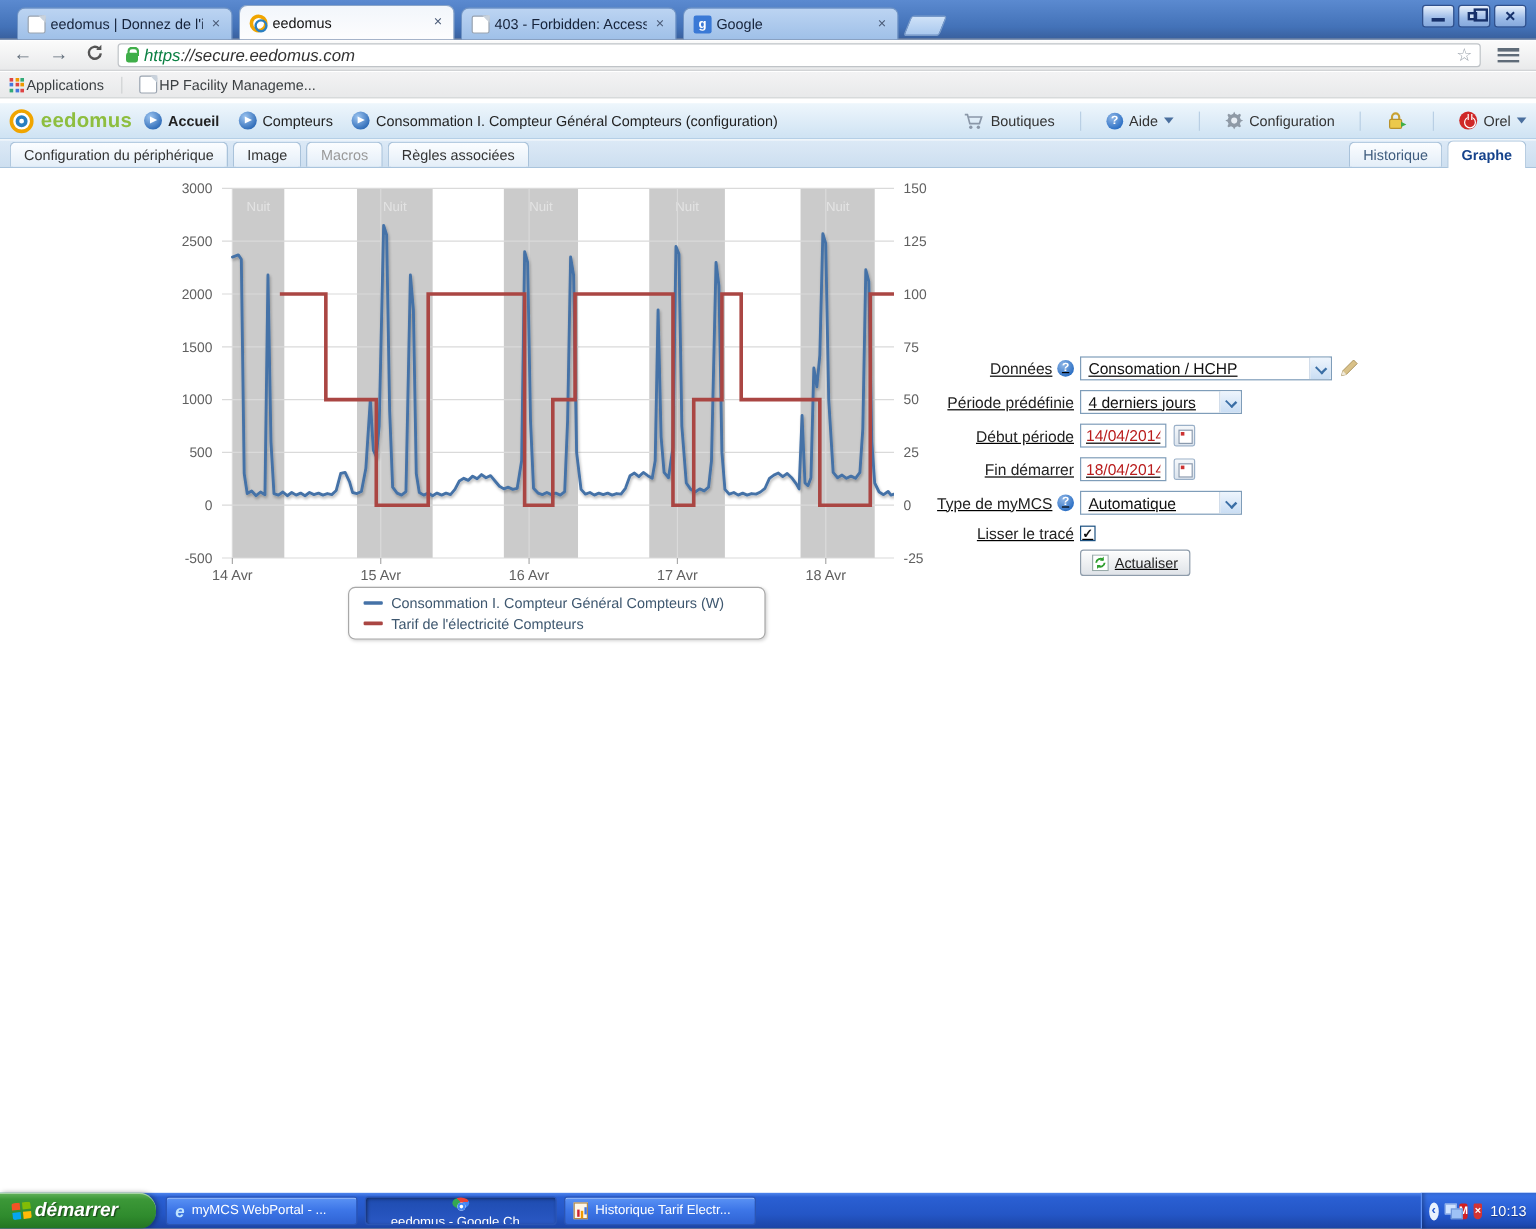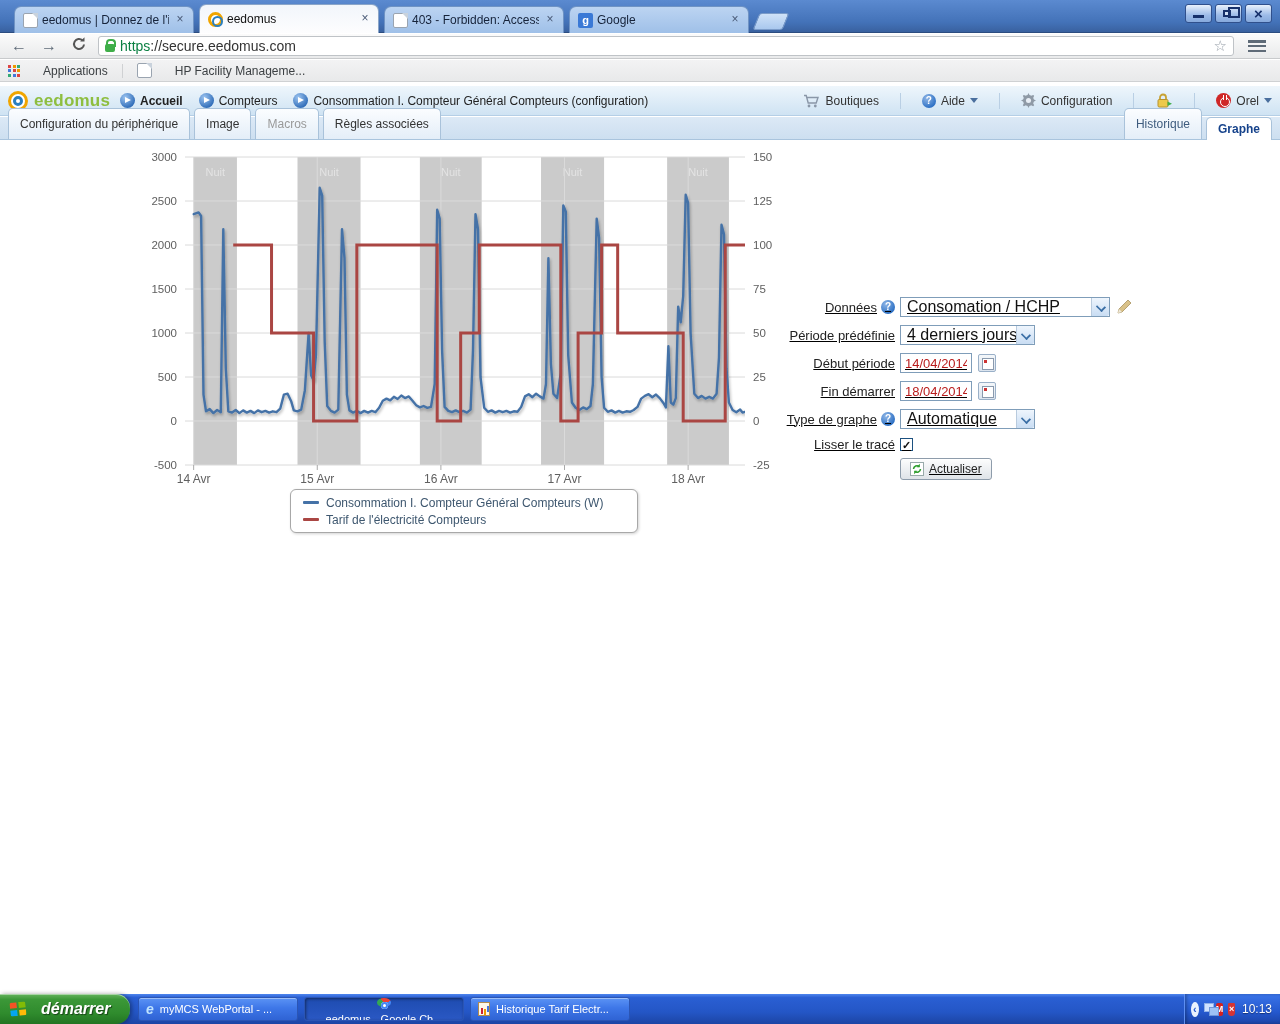--- a/index.html
+++ b/index.html
@@ -39,33 +39,33 @@
   .toolbar{position:absolute;left:0;top:34px;width:1280px;height:25px;
     background:linear-gradient(#fbfbfb,#e9eaeb);border-bottom:1px solid #c8cacc;
     display:flex;align-items:center;padding:0 8px;gap:8px;}
   .navbtn{width:22px;height:20px;text-align:center;line-height:19px;font-size:16px;color:#5f6b78;}
   .icon-back::before{content:"←";}
   .icon-fwd::before{content:"→";}
   .addressbar{flex:1;height:20px;background:#fff;border:1px solid #bfc3c7;border-radius:3px;
     display:flex;align-items:center;padding:0 6px;gap:5px;}
   .lock-icon{width:10px;height:8px;background:#3fae49;border-radius:2px;position:relative;margin-top:3px;}
   .lock-icon::before{content:"";position:absolute;left:1px;top:-5px;width:6px;height:6px;border:2px solid #3fae49;border-bottom:none;border-radius:4px 4px 0 0;}
-  .url{font-size:14px;white-space:nowrap;}
+  .url{font-size:14px;white-space:nowrap;font-style:italic;}
   .url .scheme{color:#0b8043;}
   .url .host{color:#333;}
   .star-icon{margin-left:auto;color:#9aa2ab;font-size:15px;}
   .star-icon::before{content:"☆";}
   .menubtn{width:30px;height:20px;padding:4px 6px;display:flex;flex-direction:column;justify-content:space-between;}
   .menubtn span{display:block;height:2.5px;background:#5f6b78;}
 
   
   .bookmarksbar{position:absolute;left:0;top:60px;width:1280px;height:22px;
     background:linear-gradient(#f3f3f4,#e8e9ea);border-bottom:1px solid #cfd1d3;
     display:flex;align-items:center;padding:0 8px;gap:14px;font-size:12px;color:#3c4043;}
-  .bm{display:flex;align-items:center;gap:23px;justify-content:space-between;}
+  .bm{display:flex;align-items:center;gap:2px;justify-content:space-between;}
   .apps-icon{width:12px;height:12px;background:
     linear-gradient(#d44 ,#d44) 0 0/3px 3px,
     linear-gradient(#e90,#e90) 4.5px 0/3px 3px,
     linear-gradient(#3a7,#3a7) 9px 0/3px 3px,
     linear-gradient(#47d,#47d) 0 4.5px/3px 3px,
     linear-gradient(#d44,#d44) 4.5px 4.5px/3px 3px,
     linear-gradient(#e90,#e90) 9px 4.5px/3px 3px,
     linear-gradient(#3a7,#3a7) 0 9px/3px 3px,
     linear-gradient(#47d,#47d) 4.5px 9px/3px 3px,
     linear-gradient(#d44,#d44) 9px 9px/3px 3px;background-repeat:no-repeat;}
@@ -92,21 +92,21 @@
     color:#fff;font-size:10px;font-weight:bold;text-align:center;line-height:14px;}
   .helpball::before{content:"?";}
   .caret{width:0;height:0;border-left:4px solid transparent;border-right:4px solid transparent;border-top:5px solid #4a6f9e;}
   .powerball{width:15px;height:15px;border-radius:50%;background:#cf2727;position:relative;}
   .powerball::before{content:"";position:absolute;left:3.5px;top:3.5px;width:8px;height:8px;border-radius:50%;border:1.5px solid #fff;}
   .powerball::after{content:"";position:absolute;left:6.8px;top:1.5px;width:1.8px;height:5px;background:#cf2727;border-left:1px solid #fff;border-right:1px solid #fff;}
 
   .site-tabs{position:absolute;left:0;top:34px;width:1280px;height:23px;
     background:linear-gradient(#dce9f6,#cddff0);border-bottom:1px solid #a9c4dd;
     display:flex;align-items:flex-end;padding:0 8px;gap:4px;}
-  .stab{height:31px;padding:0 11px;display:flex;align-items:center;font-size:12px;color:#333;
+  .stab{height:21px;padding:0 11px;display:flex;align-items:center;font-size:12px;color:#333;
     border:1px solid #a9c2da;border-bottom:none;border-radius:5px 5px 0 0;
     background:linear-gradient(#fbfdff,#e4eef8);white-space:nowrap;}
   .stab.disabled{color:#999;}
   .stab.right1{margin-left:auto;color:#3f5c7e;}
   .stab.active{background:#fff;color:#15428b;font-weight:bold;margin-bottom:-1px;height:23px;}
 
   .content{position:absolute;left:0;top:57px;width:1280px;height:854px;background:#fff;}
   #chart{position:absolute;left:135px;top:5px;width:640px;height:345px;}
   .legend{position:absolute;left:290px;top:349px;width:348px;height:44px;background:#fff;
     border:1px solid #a8a8a8;border-radius:6px;box-shadow:1px 1px 3px rgba(0,0,0,.18);
@@ -114,21 +114,21 @@
   .leg-item{display:flex;align-items:center;gap:7px;font-size:12px;color:#3e576f;}
   .leg-swatch{width:16px;height:3px;border-radius:1px;}
 
   
   .panel{position:absolute;left:769px;top:153px;width:370px;}
   .frow{display:flex;align-items:center;height:28px;text-decoration:underline;}
   .flabel{width:126px;display:flex;justify-content:flex-end;align-items:center;gap:4px;
     font-size:13px;color:#222;text-align:right;}
   .fctl{margin-left:5px;display:flex;align-items:center;gap:6px;}
   .sel{height:20px;border:1px solid #7f9db9;background:#fff;display:flex;align-items:center;}
-  .sel-text{padding:0 6px;font-size:16px;color:#111;flex:1;white-space:nowrap;overflow:hidden;}
+  .sel-text{padding:0 6px;font-size:13px;color:#111;flex:1;white-space:nowrap;overflow:hidden;}
   .sel-arrow{width:18px;height:18px;margin:0;border-left:1px solid #b9cbde;border-radius:0 2px 2px 0;
     background:linear-gradient(#eef5fd,#c9ddf3);position:relative;}
   .sel-arrow::after{content:"";position:absolute;left:5px;top:5px;width:6px;height:6px;
     border-right:2px solid #3a6ea5;border-bottom:2px solid #3a6ea5;transform:rotate(45deg) scale(1,.8);}
   .sel.w210{width:210px;} .sel.w165{width:135px;}
   .dateinput{width:72px;height:20px;border:1px solid #7f9db9;font-size:13px;padding:0 4px;color:#b91c1c;background:#fff;}
   .calbtn{width:18px;height:18px;border:1px solid #9ab0c8;border-radius:2px;background:linear-gradient(#f4f7fa,#dbe4ee);
     position:relative;}
   .calbtn::before{content:"";position:absolute;left:3px;top:3px;width:10px;height:10px;background:#fff;border:1px solid #8a9aae;}
   .calbtn::after{content:"";position:absolute;left:5px;top:5px;width:3px;height:3px;background:#c33;}
@@ -137,21 +137,21 @@
   .btn{height:22px;display:inline-flex;align-items:center;gap:5px;padding:0 9px;font-size:12px;color:#222;
     border:1px solid #8e9cab;border-radius:3px;background:linear-gradient(#fdfdfd,#dfe3e8);box-shadow:inset 0 1px 0 #fff;}
   .pencil-icon,.gear-icon,.cart-icon,.lock16-icon,.refresh-icon{display:inline-block;line-height:0;}
 
   
   .taskbar{position:absolute;left:0;top:994px;width:1280px;height:30px;
     background:linear-gradient(#4f86ee,#2a5fd3 12%,#2456c6 60%,#1c44a4);}
   .startbtn{position:absolute;left:0;top:0;height:30px;width:130px;border-radius:0 14px 14px 0;
     background:linear-gradient(#66b45e,#3c9838 18%,#2f8b2d 65%,#227422);
     box-shadow:inset 0 1px 0 rgba(255,255,255,.45), 2px 0 4px rgba(0,0,0,.35);
-    display:flex;align-items:center;gap:15px;padding:0 16px 0 10px;}
+    display:flex;align-items:center;gap:3px;padding:0 16px 0 10px;}
   .winflag{width:16px;height:14px;transform:rotate(-6deg);border-radius:2px;background:
     linear-gradient(#f35325,#f35325) 0 0/7px 6px,
     linear-gradient(#81bc06,#81bc06) 9px 0/7px 6px,
     linear-gradient(#05a6f0,#05a6f0) 0 8px/7px 6px,
     linear-gradient(#ffba08,#ffba08) 9px 8px/7px 6px;background-repeat:no-repeat;}
   .startlabel{color:#fff;font-size:16px;font-weight:bold;font-style:italic;text-shadow:1px 1px 1px rgba(0,0,0,.5);}
   .taskbtns{position:absolute;left:138px;top:3px;display:flex;gap:6px;}
   .taskbtn{width:160px;height:24px;border-radius:3px;border:1px solid #2b55b4;
     background:linear-gradient(#5b93f5,#3e77e8 45%,#2f63d4);box-shadow:inset 0 1px 0 rgba(255,255,255,.4);
     display:flex;align-items:center;gap:6px;padding:0 7px;color:#fff;font-size:11px;}
@@ -461,21 +461,21 @@
           <div class="flabel">
               <span>Fin démarrer</span>
             </div>
           <div class="fctl">
             <input class="dateinput" value="18/04/2014" style="">
             <span class="calbtn"></span>
           </div>
         </div>
         <div class="frow">
           <div class="flabel">
-            <span>Type de graphe</span>
+            <span>Type de myMCS</span>
             <span class="helpball"></span>
           </div>
           <div class="fctl">
             <div class="sel w165">
               <span class="sel-text">Automatique</span>
               <span class="sel-arrow"></span>
             </div>
           </div>
         </div>
         <div class="frow" style="height:22px">

